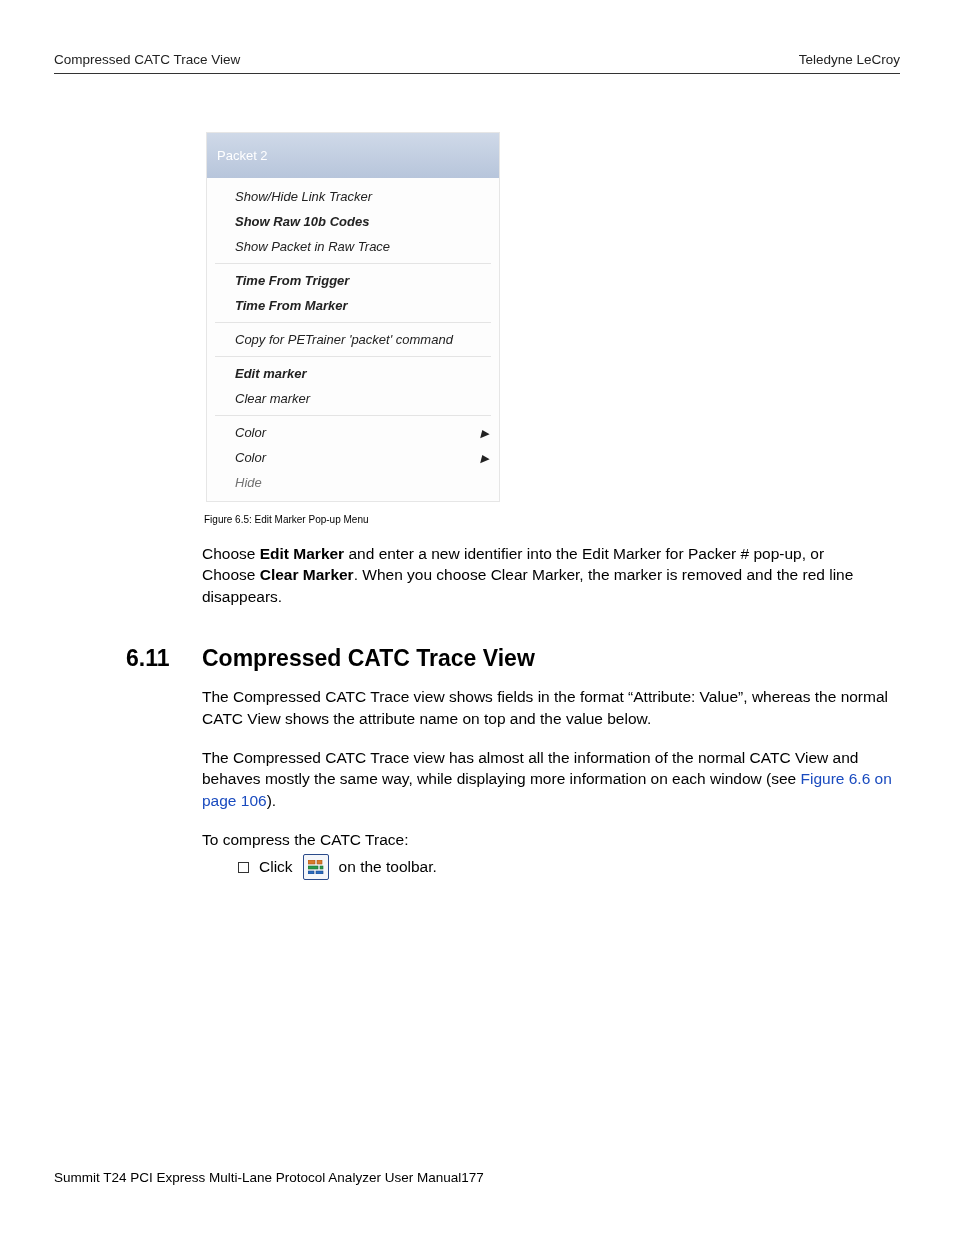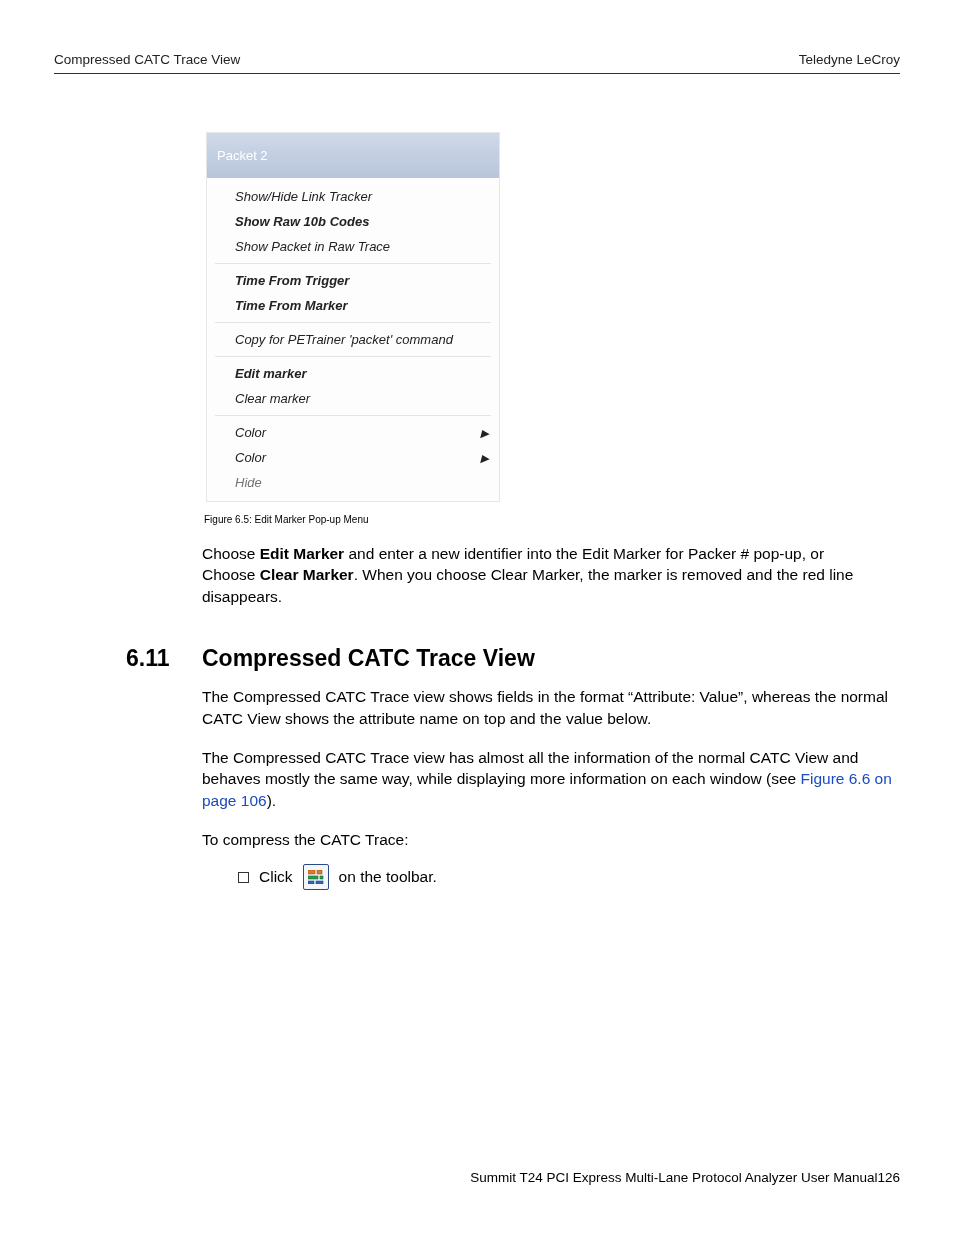--- a/index.html
+++ b/index.html
@@ -91,21 +91,21 @@
     padding-left: 72px;
     box-sizing: border-box;
   }
   .section-title {
     font-size: 23px;
     font-weight: 700;
   }
   .link { color: #1a4bbf; }
   .instr-row {
     margin-left: 184px;
-    margin-top: 14px;
+    margin-top: 4px;
     font-size: 15.5px;
     display: flex;
     align-items: center;
     gap: 10px;
   }
   .bullet-sq {
     width: 9px; height: 9px;
     border: 1.2px solid #333;
     display: inline-block;
     flex-shrink: 0;
@@ -120,21 +120,21 @@
     border-radius: 2px;
     flex-shrink: 0;
   }
   .toolbar-icon svg { display: block; }
   .footer {
     position: absolute;
     bottom: 50px;
     left: 54px;
     right: 54px;
     display: flex;
-    justify-content: flex-end;
+    justify-content: flex-start;
     font-size: 13.5px;
   }
 </style>
 </head>
 <body>
 
 <div class="page">
 
   <div class="header-row">
     <span>Compressed CATC Trace View</span>
@@ -199,14 +199,14 @@
       </span>
       <span> on the toolbar.</span>
     </div>
 
   </div>
 
 </div>
 
 <div class="footer">
   <span>Summit T24 PCI Express Multi-Lane Protocol Analyzer User Manual</span>
-  <span>126</span>
+  <span>177</span>
 </div>
 
 </body></html>

